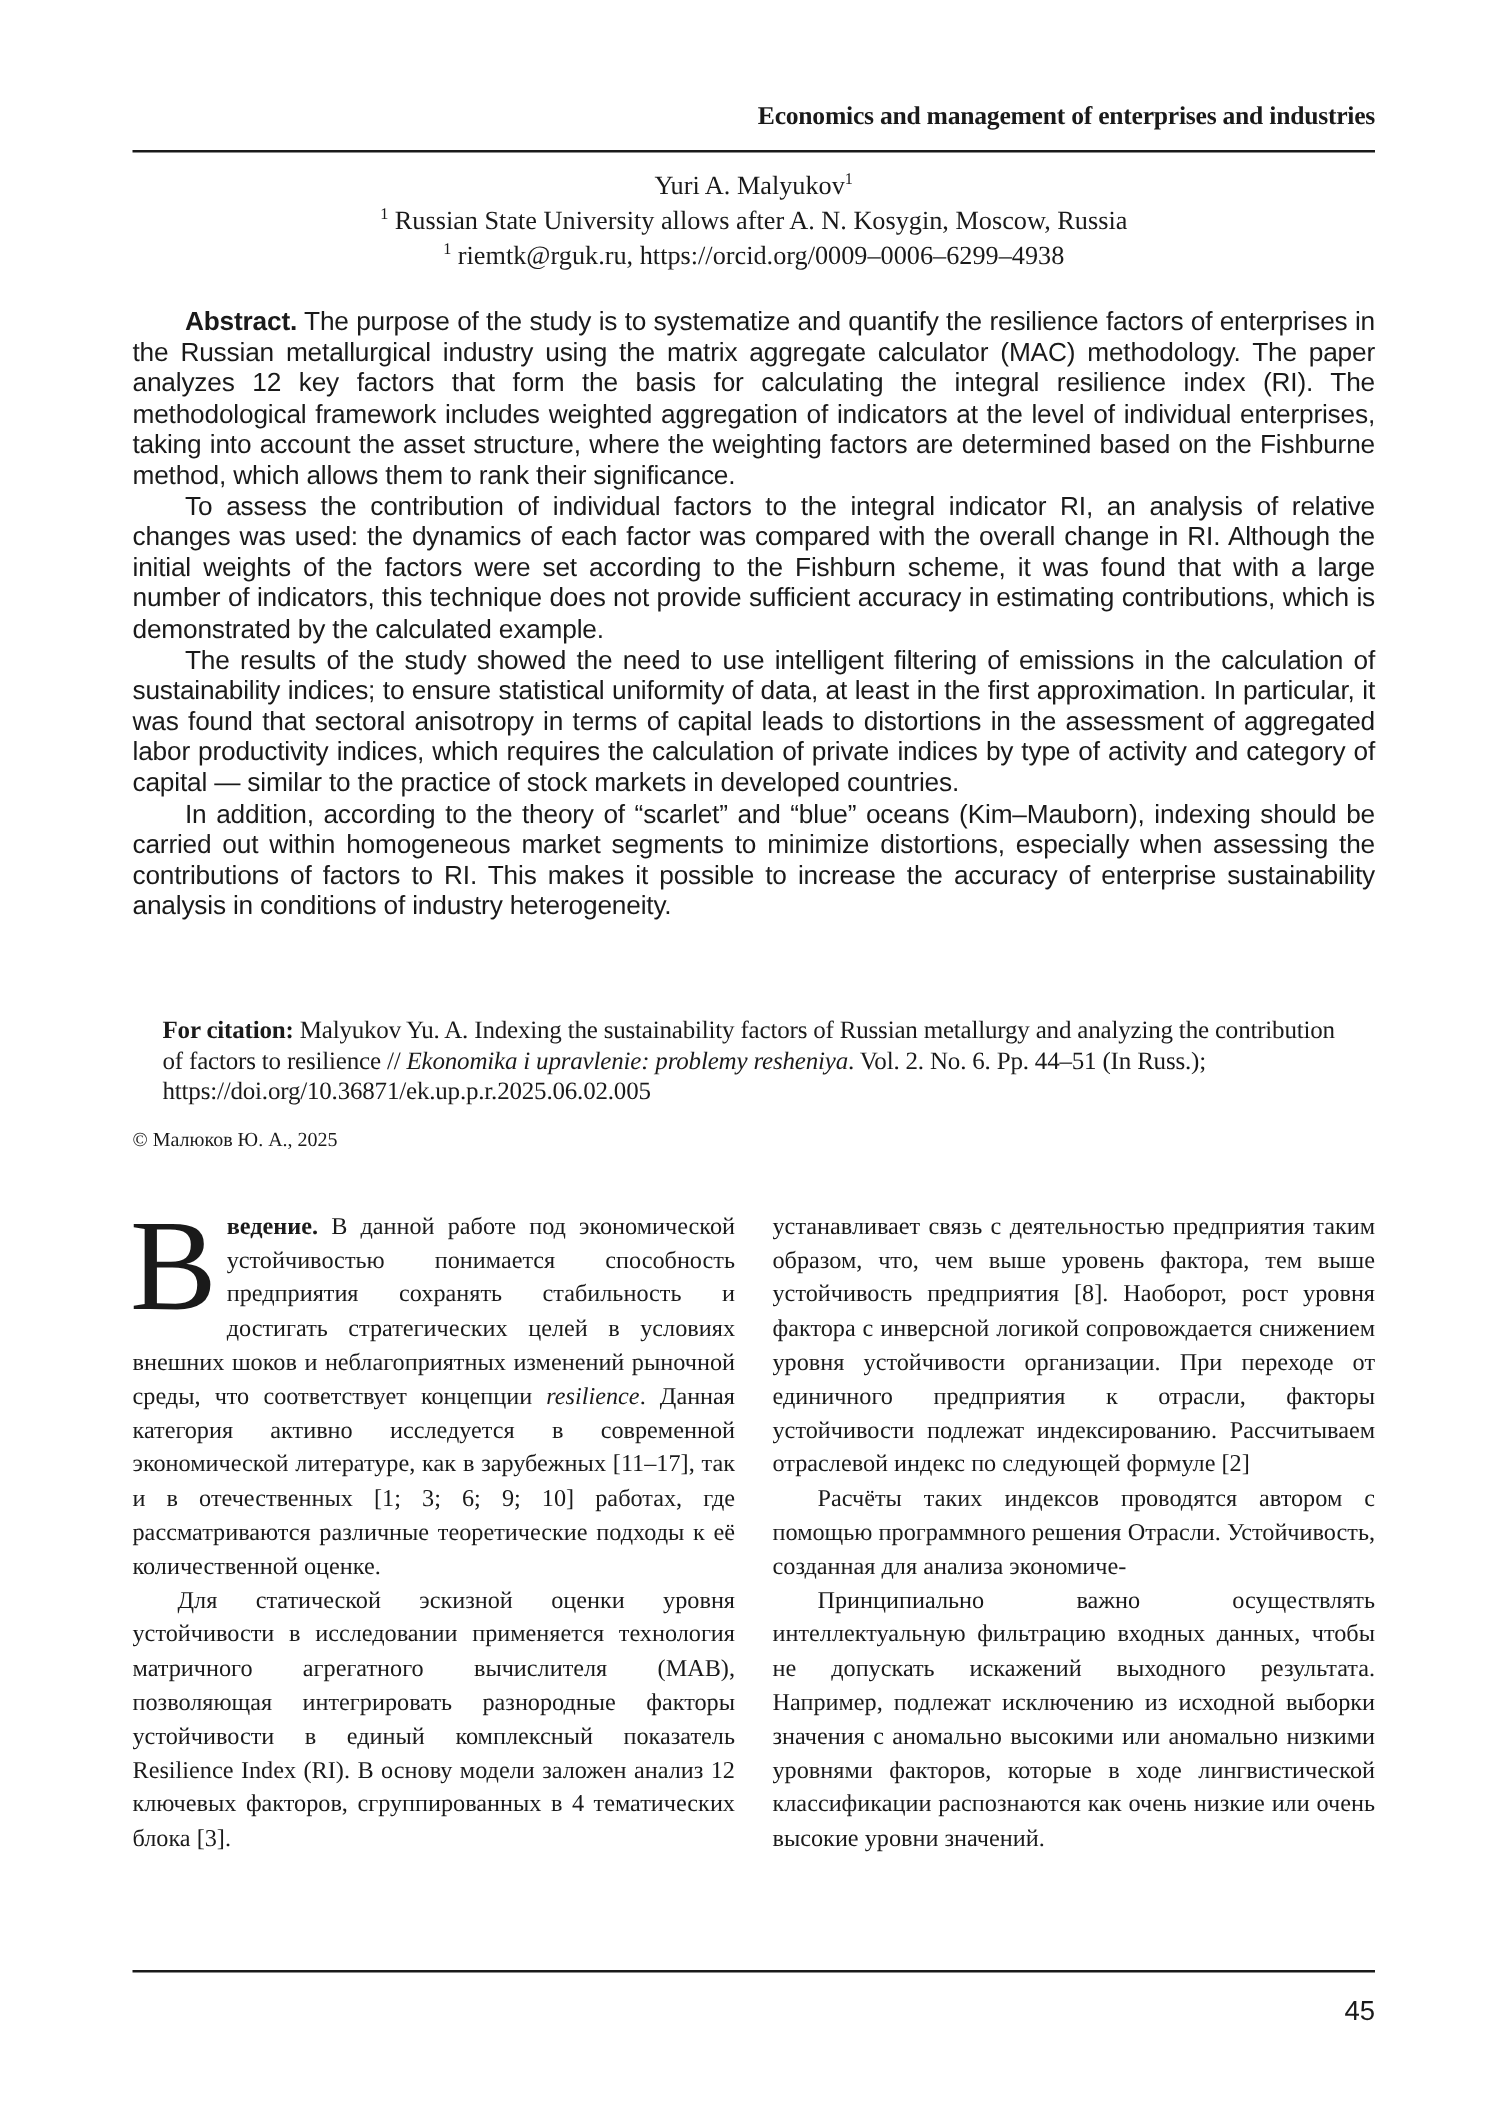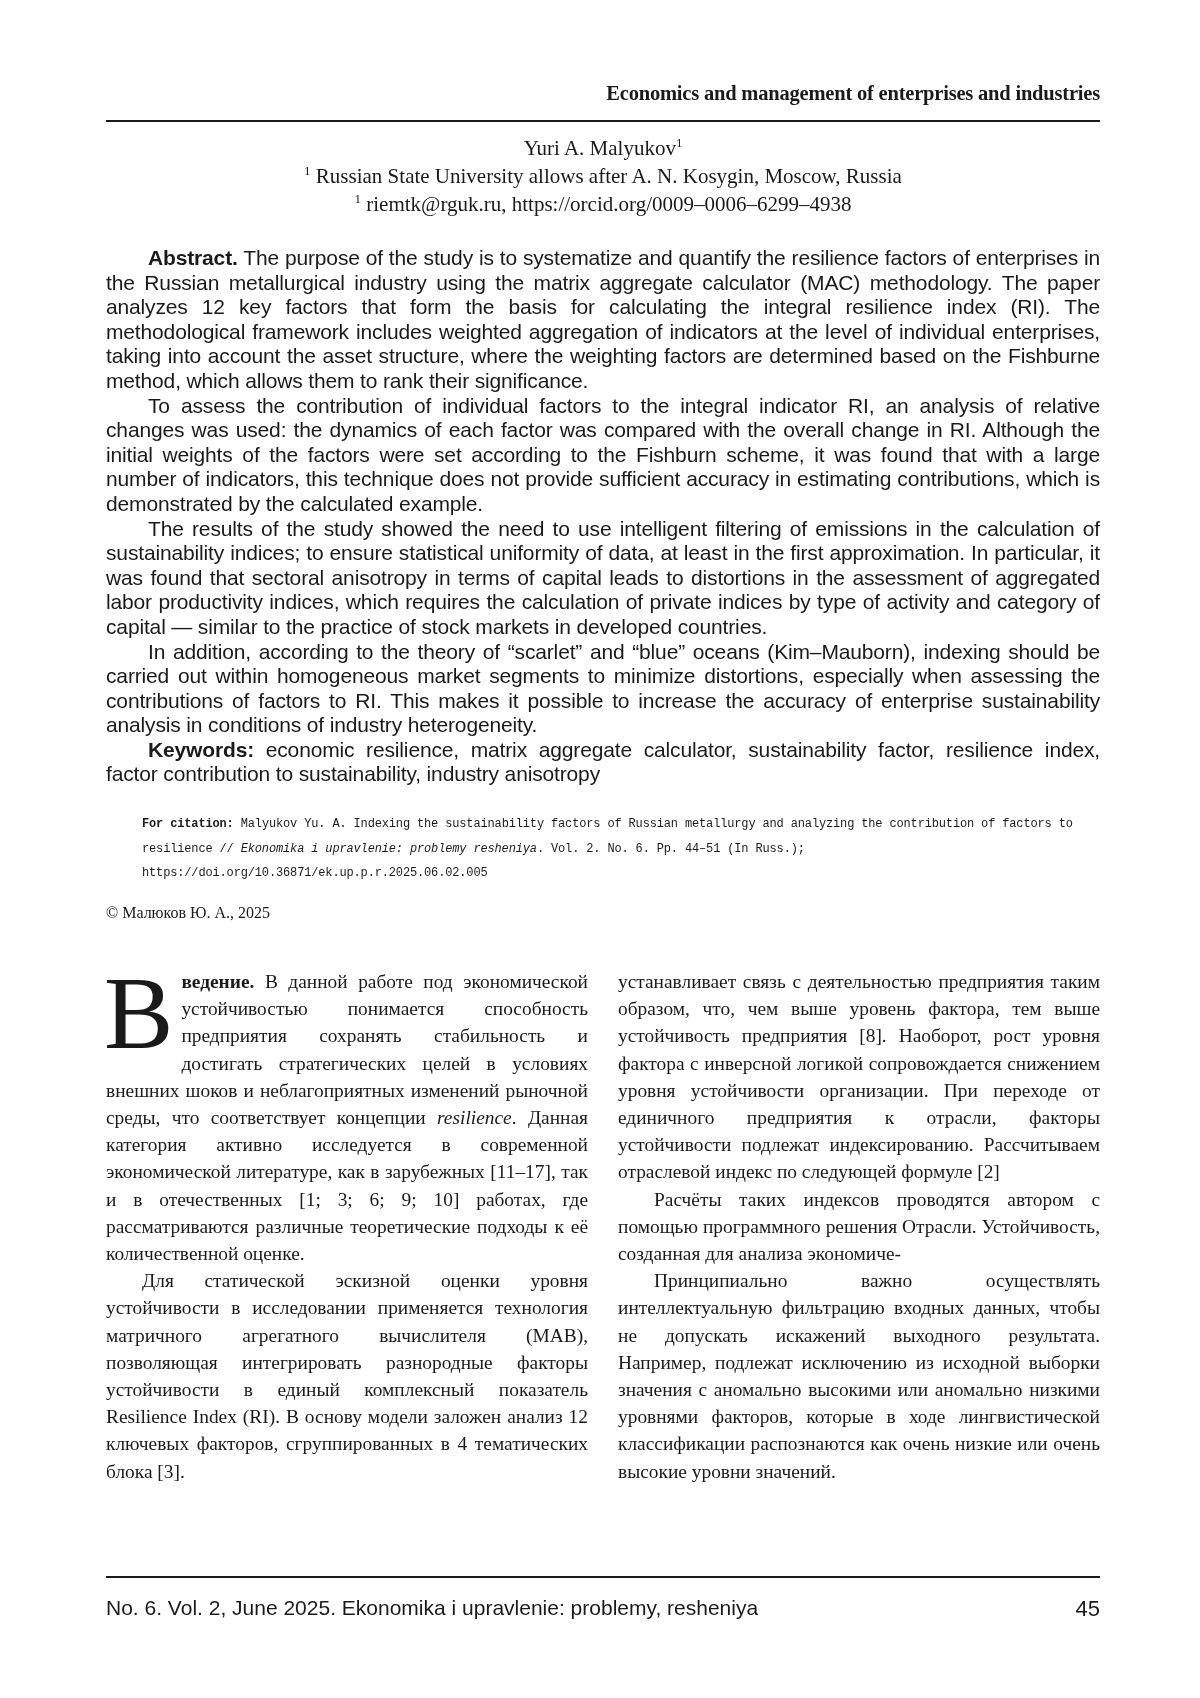--- a/index.html
+++ b/index.html
@@ -5,21 +5,21 @@
   html, body { margin: 0; padding: 0; background: #ffffff; }
   body { width: 1200px; height: 1698px; position: relative; overflow: hidden; color: #1a1a1a; }
   .page { position: absolute; left: 106px; top: 0; width: 994px; }
   .running-head { position: absolute; top: 82px; right: 0; font-family: Liberation Serif, serif; font-weight: bold; font-size: 20.5px; letter-spacing: -0.2px; }
   .head-rule { position: absolute; top: 120px; left: 0; width: 994px; height: 2px; background: #1a1a1a; }
   .author-block { position: absolute; top: 134px; left: 0; width: 994px; text-align: center; font-family: "Liberation Serif", serif; font-size: 21px; line-height: 28px; }
   .author-block sup { font-size: 13px; vertical-align: super; line-height: 0; }
   .abstract { position: absolute; top: 246px; left: 0; width: 994px; font-family: "Liberation Sans", sans-serif; font-size: 21px; line-height: 24.6px; text-align: justify; letter-spacing: -0.15px; }
   .abstract p { margin: 0; text-indent: 42px; }
   .abstract b { font-weight: bold; }
-  .citation { position: absolute; top: 812px; left: 36px; width: 952px; font-family: Liberation Mono, monospace; font-size: 12px; line-height: 24.6px; letter-spacing: -0.15px; }
+  .citation { position: absolute; top: 812px; left: 24px; width: 952px; font-family: Liberation Serif, serif; font-size: 20px; line-height: 24.6px; letter-spacing: -0.15px; }
   .citation i { font-style: italic; }
   .copyright { position: absolute; top: 904px; left: 0; font-family: "Liberation Serif", serif; font-size: 16px; }
   .col { position: absolute; top: 968px; width: 482px; font-family: "Liberation Serif", serif; font-size: 19.4px; line-height: 27.2px; text-align: justify; }
   .col-left { left: 0; }
   .col-right { left: 512px; }
   .col p { margin: 0; }
   .col p.indent { text-indent: 36px; }
   .dropcap { float: left; font-family: "Liberation Serif", serif; font-size: 104px; line-height: 78px; height: 78px; margin: 6px 8px 0 -2px; }
   .formula { font-family: "Liberation Serif", serif; font-style: italic; font-size: 22px; line-height: 30px; padding-left: 46px; position: relative; }
   .formula .eqno { position: absolute; right: 6px; font-style: normal; font-size: 20px; }
@@ -40,21 +40,20 @@
     <div><span>Yuri A. Malyukov</span><sup>1</sup></div>
     <div><sup>1</sup> <span>Russian State University allows after A. N. Kosygin, Moscow, Russia</span></div>
     <div><sup>1</sup> <span>riemtk@rguk.ru, https://orcid.org/0009–0006–6299–4938</span></div>
   </div>
 
   <div class="abstract">
     <p><b>Abstract.</b> <span>The purpose of the study is to systematize and quantify the resilience factors of enterprises in the Russian metallurgical industry using the matrix aggregate calculator (MAC) methodology. The paper analyzes 12 key factors that form the basis for calculating the integral resilience index (RI). The methodological framework includes weighted aggregation of indicators at the level of individual enterprises, taking into account the asset structure, where the weighting factors are determined based on the Fishburne method, which allows them to rank their significance.</span></p>
     <p>To assess the contribution of individual factors to the integral indicator RI, an analysis of relative changes was used: the dynamics of each factor was compared with the overall change in RI. Although the initial weights of the factors were set according to the Fishburn scheme, it was found that with a large number of indicators, this technique does not provide sufficient accuracy in estimating contributions, which is demonstrated by the calculated example.</p>
     <p>The results of the study showed the need to use intelligent filtering of emissions in the calculation of sustainability indices; to ensure statistical uniformity of data, at least in the first approximation. In particular, it was found that sectoral anisotropy in terms of capital leads to distortions in the assessment of aggregated labor productivity indices, which requires the calculation of private indices by type of activity and category of capital — similar to the practice of stock markets in developed countries.</p>
     <p>In addition, according to the theory of “scarlet” and “blue” oceans (Kim–Mauborn), indexing should be carried out within homogeneous market segments to minimize distortions, especially when assessing the contributions of factors to RI. This makes it possible to increase the accuracy of enterprise sustainability analysis in conditions of industry heterogeneity.</p>
-    <p><b>Keywords:</b> <span>economic resilience, matrix aggregate calculator, sustainability factor, resilience index, factor contribution to sustainability, industry anisotropy</span></p>
   </div>
 
   <div class="citation">
     <b>For citation:</b> <span>Malyukov Yu. A. Indexing the sustainability factors of Russian metallurgy and analyzing the contribution of factors to resilience // </span><i>Ekonomika i upravlenie: problemy resheniya</i><span>. Vol. 2. No. 6. Pp. 44–51 (In Russ.); https://doi.org/10.36871/ek.up.p.r.2025.06.02.005</span>
   </div>
 
   <div class="copyright">© Малюков Ю. А., 2025</div>
 
   <div class="col col-left">
     <p><span class="dropcap">В</span><b>ведение.</b><span> В данной работе под экономической устойчивостью понимается способность предприятия сохранять стабильность и достигать стратегических целей в условиях внешних шоков и неблагоприятных изменений рыночной среды, что соответствует концепции </span><i>resilience</i><span>. Данная категория активно исследуется в современной экономической литературе, как в зарубежных [11–17], так и в отечественных [1; 3; 6; 9; 10] работах, где рассматриваются различные теоретические подходы к её количественной оценке.</span></p>
@@ -62,17 +61,16 @@
   </div>
 
   <div class="col col-right">
     <p>устанавливает связь с деятельностью предприятия таким образом, что, чем выше уровень фактора, тем выше устойчивость предприятия [8]. Наоборот, рост уровня фактора с инверсной логикой сопровождается снижением уровня устойчивости организации. При переходе от единичного предприятия к отрасли, факторы устойчивости подлежат индексированию. Рассчитываем отраслевой индекс по следующей формуле [2]</p>
     <p class="indent">Расчёты таких индексов проводятся автором с помощью программного решения Отрасли. Устойчивость, созданная для анализа экономиче-</p>
     <p class="indent">Принципиально важно осуществлять интеллектуальную фильтрацию входных данных, чтобы не допускать искажений выходного результата. Например, подлежат исключению из исходной выборки значения с аномально высокими или аномально низкими уровнями факторов, которые в ходе лингвистической классификации распознаются как очень низкие или очень высокие уровни значений.</p>
   </div>
 
   <div class="foot-rule"></div>
   <div class="footer">
-    <span>No. 6. Vol. 2, June 2025. Ekonomika i upravlenie: problemy, resheniya</span>
     <span class="pg">45</span>
   </div>
 
 </div>
 
 </body></html>

